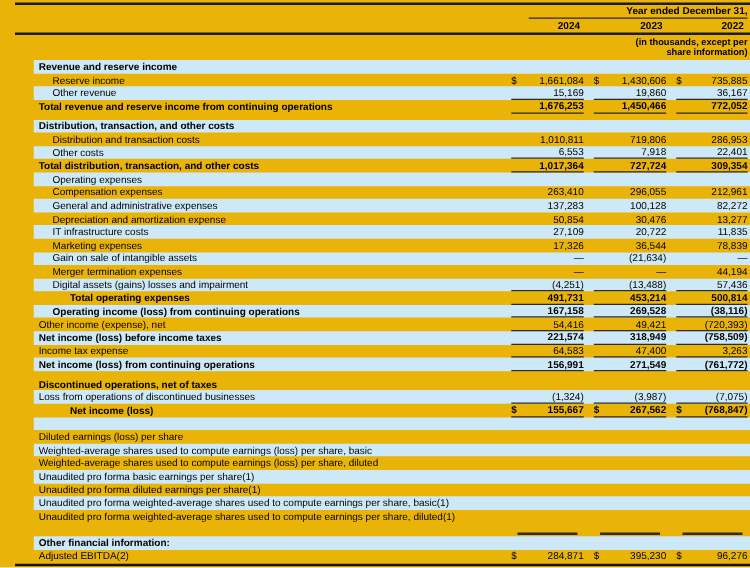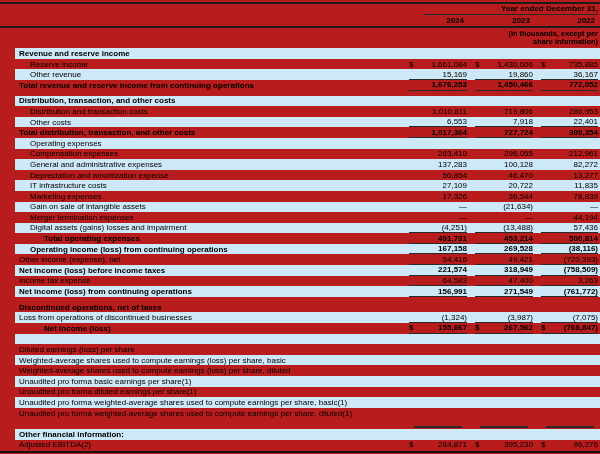--- a/index.html
+++ b/index.html
@@ -1,17 +1,17 @@
 <!DOCTYPE html>
 <html><head>
 <meta charset="utf-8">
 <style>
   html,body{margin:0;padding:0;background:#fff;}
-  .page{width:600px;height:454px;background:#b91c1c;font-family:"Liberation Sans",sans-serif;
-        font-size:8px;color:#000;overflow:hidden;box-sizing:border-box;}
+  .page{width:600px;height:454px;background:#eab308;font-family:"Liberation Sans",sans-serif;
+        font-size:8px;color:#000;overflow:hidden;box-sizing:border-box;padding-left:12px;}
   .topbar{height:2px;background:#1c1c1c;margin-top:2px;}
   
   .row{display:flex;align-items:center;height:10.6px;box-sizing:border-box;margin-left:15px;}
   .row .lbl{flex:1;padding-left:4px;white-space:nowrap;overflow:hidden;}
   .ind1 .lbl{padding-left:15px;}
   .ind2 .lbl{padding-left:29px;}
   .cell{width:58px;margin-left:8px;height:100%;display:flex;align-items:center;
         justify-content:flex-end;box-sizing:border-box;}
   .cell:last-child{margin-right:2px;width:57px;}
   .cell .cur{margin-right:auto;}
@@ -176,21 +176,21 @@
         <div class="cell">
           <span>82,272</span>
         </div>
       </div>
       <div class="row ind1">
         <div class="lbl">Depreciation and amortization expense</div>
         <div class="cell">
           <span>50,854</span>
         </div>
         <div class="cell">
-          <span>46,470</span>
+          <span>30,476</span>
         </div>
         <div class="cell">
           <span>13,277</span>
         </div>
       </div>
       <div class="row s ind1">
         <div class="lbl">IT infrastructure costs</div>
         <div class="cell">
           <span>27,109</span>
         </div>

